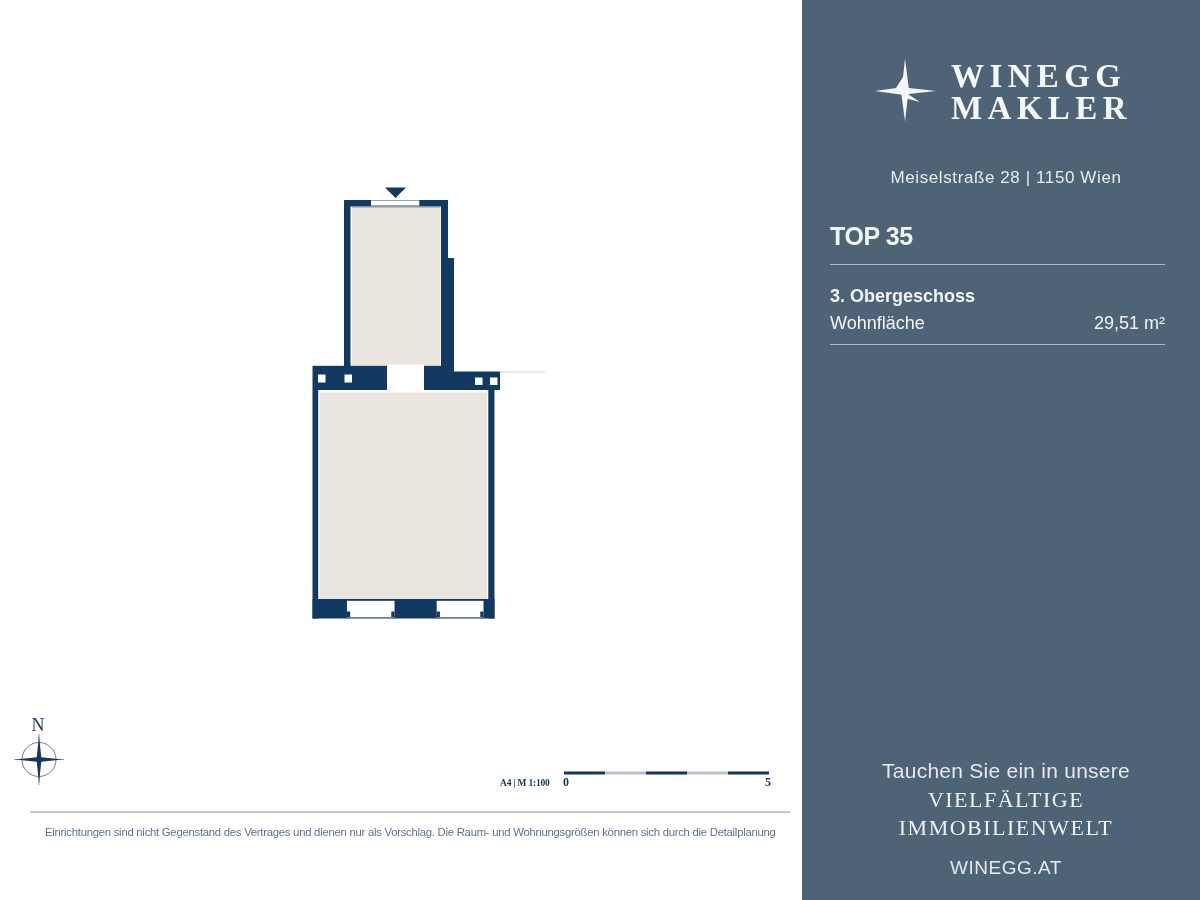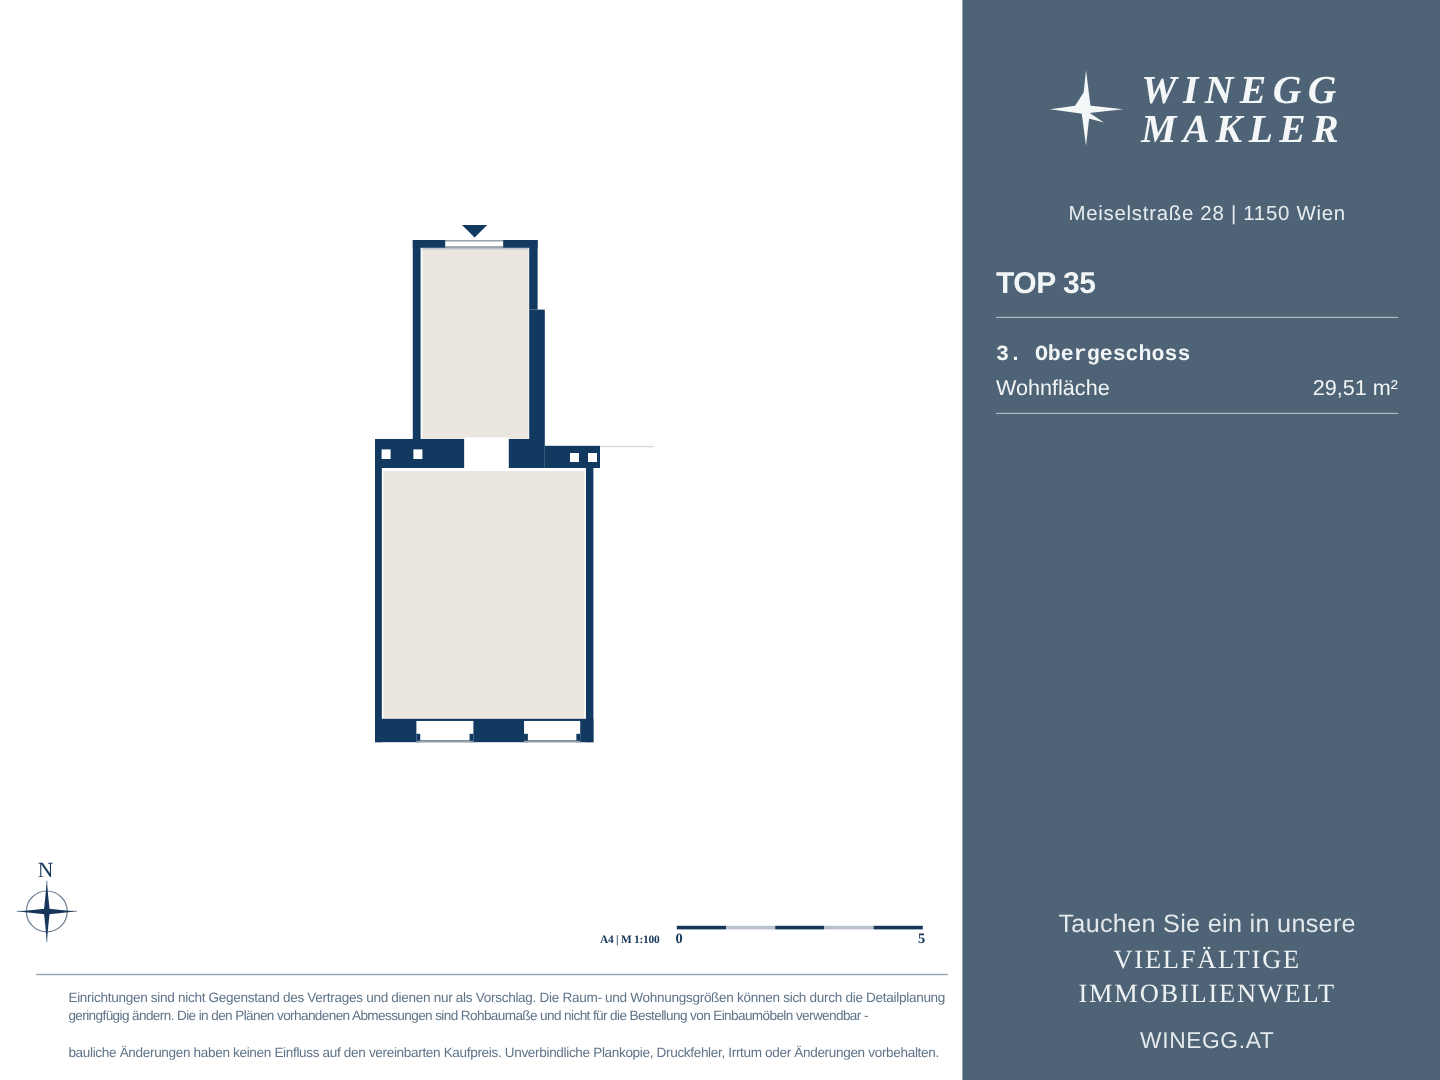--- a/index.html
+++ b/index.html
@@ -85,47 +85,46 @@
     <rect x="564" y="771.5" width="41" height="3" fill="#16365a"></rect>
     <rect x="605" y="771.5" width="41" height="3" fill="#b9c1ca"></rect>
     <rect x="646" y="771.5" width="41" height="3" fill="#16365a"></rect>
     <rect x="687" y="771.5" width="41" height="3" fill="#b9c1ca"></rect>
     <rect x="728" y="771.5" width="41" height="3" fill="#16365a"></rect>
   </g>
 
   <rect x="30" y="811.5" width="760" height="1.2" fill="#9aa7b1"></rect>
 </svg>
 
-<div class="abs" style="left:45px;top:825px;font-size:11.3px;line-height:15.4px;color:#5f7488;white-space:nowrap;margin-left:12px;">
+<div class="abs" style="left:45px;top:825px;font-size:11.3px;line-height:15.4px;color:#5f7488;white-space:nowrap;">
 <span style="letter-spacing:-0.25px">Einrichtungen sind nicht Gegenstand des Vertrages und dienen nur als Vorschlag. Die Raum- und Wohnungsgrößen können sich durch die Detailplanung</span><br>
-<span style="letter-spacing:-0.5px">geringfügig ändern. Die in den Plänen vorhandenen Abmessungen sind Rohbaumaße und nicht für die Bestellung von Einbaumöbeln verwendbar -</span><br>
 <br>
-<span style="letter-spacing:-0.28px">bauliche Änderungen haben keinen Einfluss auf den vereinbarten Kaufpreis. Unverbindliche Plankopie, Druckfehler, Irrtum oder Änderungen vorbehalten.</span>
+<br>
 </div>
 
 <div class="abs" style="left:802px;top:0;width:398px;height:900px;background:#4e6375;"></div>
 
 <svg class="abs" style="left:860px;top:45px" width="100" height="100" viewBox="0 0 100 100">
   <g fill="#f4f7f8">
     <polygon points="45,13.5 48.8,43.5 45,76.5 41.3,48.5"></polygon>
     <polygon points="15,46 42,42.3 76,46 42,49.7"></polygon>
     <polygon points="45,29 45,52.5 35,44.5"></polygon>
     <polygon points="45.5,47.5 60,57 46.5,53.5"></polygon>
   </g>
 </svg>
 
-<div class="abs" style="left:951px;top:61px;width:230px;font-family:'Liberation Serif',serif;font-weight:bold;font-size:33px;letter-spacing:5.4px;color:#f4f7f8;line-height:31.5px;font-style:italic;">WINEGG<br>MAKLER</div>
+<div class="abs" style="left:951px;top:61px;width:230px;font-family:'Liberation Serif',serif;font-weight:bold;font-size:33px;letter-spacing:5.4px;color:#f4f7f8;line-height:31.5px;">WINEGG<br>MAKLER</div>
 
 <div class="abs" style="left:806px;top:168px;width:400px;text-align:center;font-size:17px;color:#e8edf0;letter-spacing:0.6px;">Meiselstraße 28 | 1150 Wien</div>
 
 <div class="abs" style="left:830px;top:222px;font-size:25px;font-weight:bold;color:#f2f5f6;letter-spacing:-0.4px;">TOP 35</div>
 
 <div class="abs" style="left:830px;top:263.5px;width:335px;height:1px;background:rgba(255,255,255,0.55);"></div>
 
-<div class="abs" style="left:830px;top:286px;font-size:18px;font-weight:bold;color:#f2f5f6;font-family:Liberation Mono, monospace;">3. Obergeschoss</div>
+<div class="abs" style="left:830px;top:286px;font-size:18px;font-weight:bold;color:#f2f5f6;">3. Obergeschoss</div>
 
 <div class="abs" style="left:830px;top:313px;width:335px;font-size:18px;font-weight:normal;color:#f2f5f6;">Wohnfläche<span style="float:right">29,51 m²</span></div>
 
 <div class="abs" style="left:830px;top:344px;width:335px;height:1px;background:rgba(255,255,255,0.55);"></div>
 
 <div class="abs" style="left:806px;top:759px;width:400px;text-align:center;font-size:21px;color:#e3e9ec;letter-spacing:0.25px;">Tauchen Sie ein in unsere</div>
 
 <div class="abs" style="left:806px;top:787px;width:400px;text-align:center;font-family:'Liberation Serif',serif;font-size:22px;letter-spacing:1.5px;color:#eef2f4;">VIELFÄLTIGE</div>
 
 <div class="abs" style="left:806px;top:815px;width:400px;text-align:center;font-family:'Liberation Serif',serif;font-size:22px;letter-spacing:1.5px;color:#eef2f4;">IMMOBILIENWELT</div>

